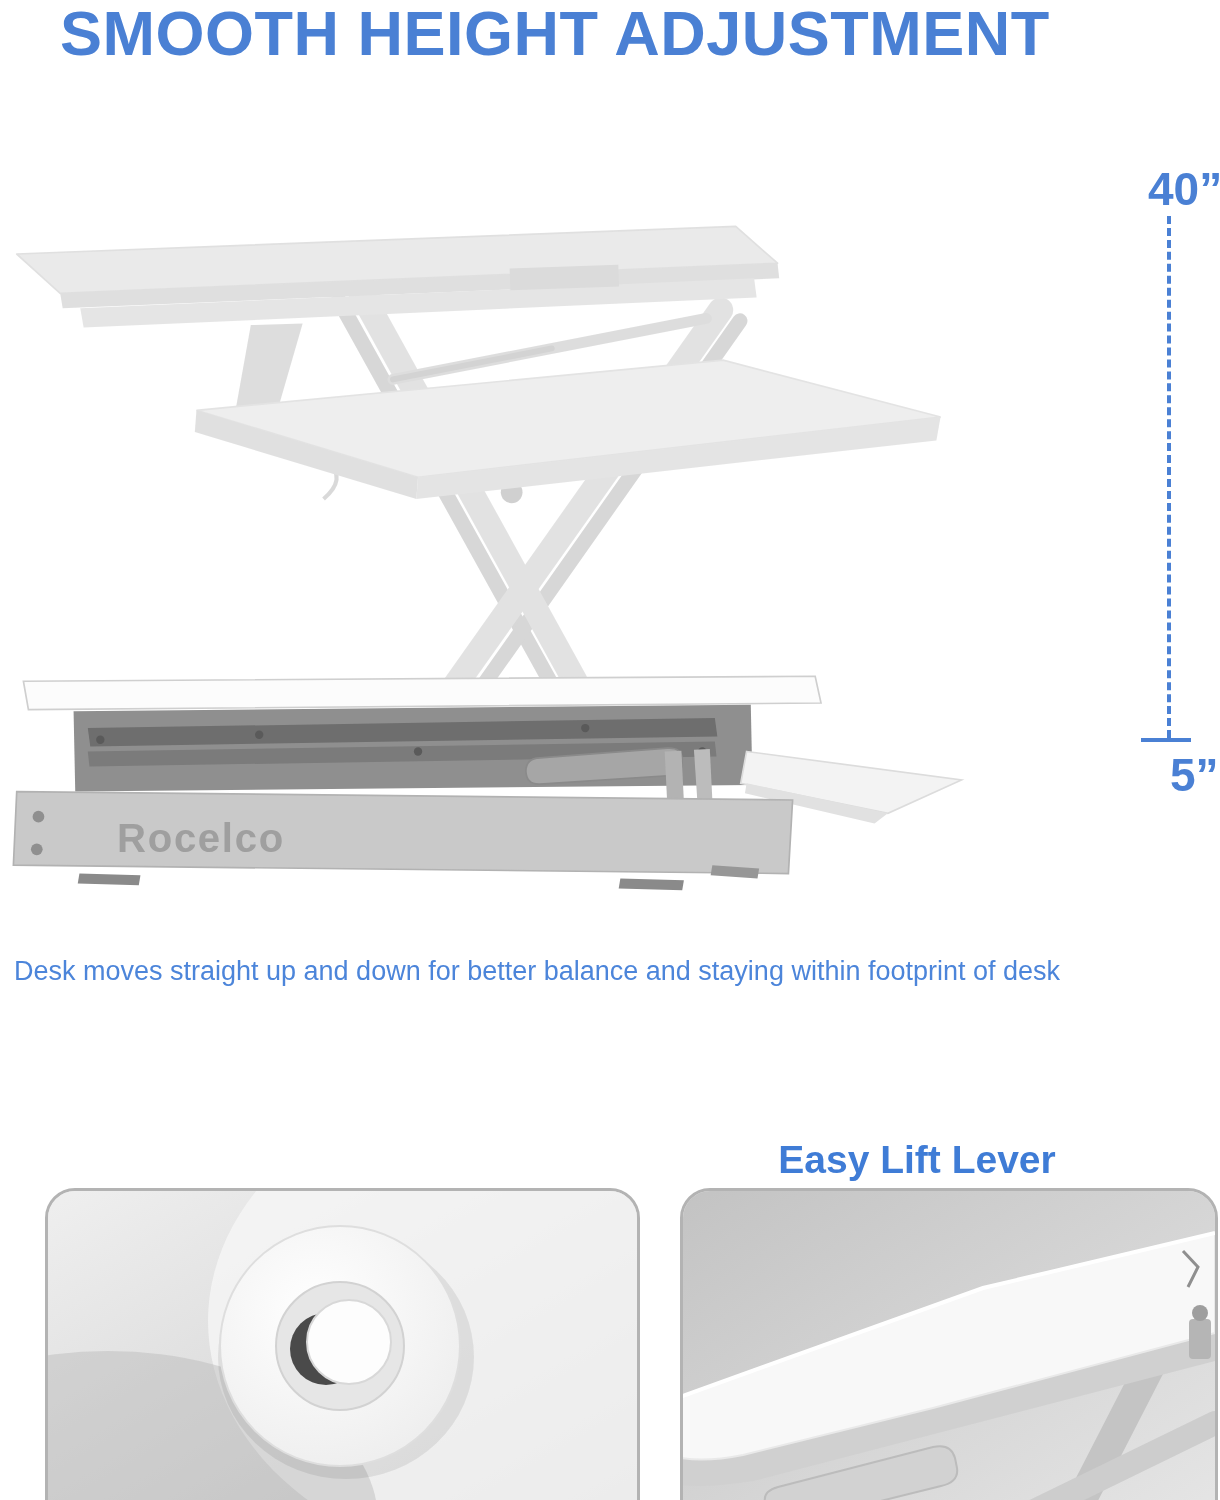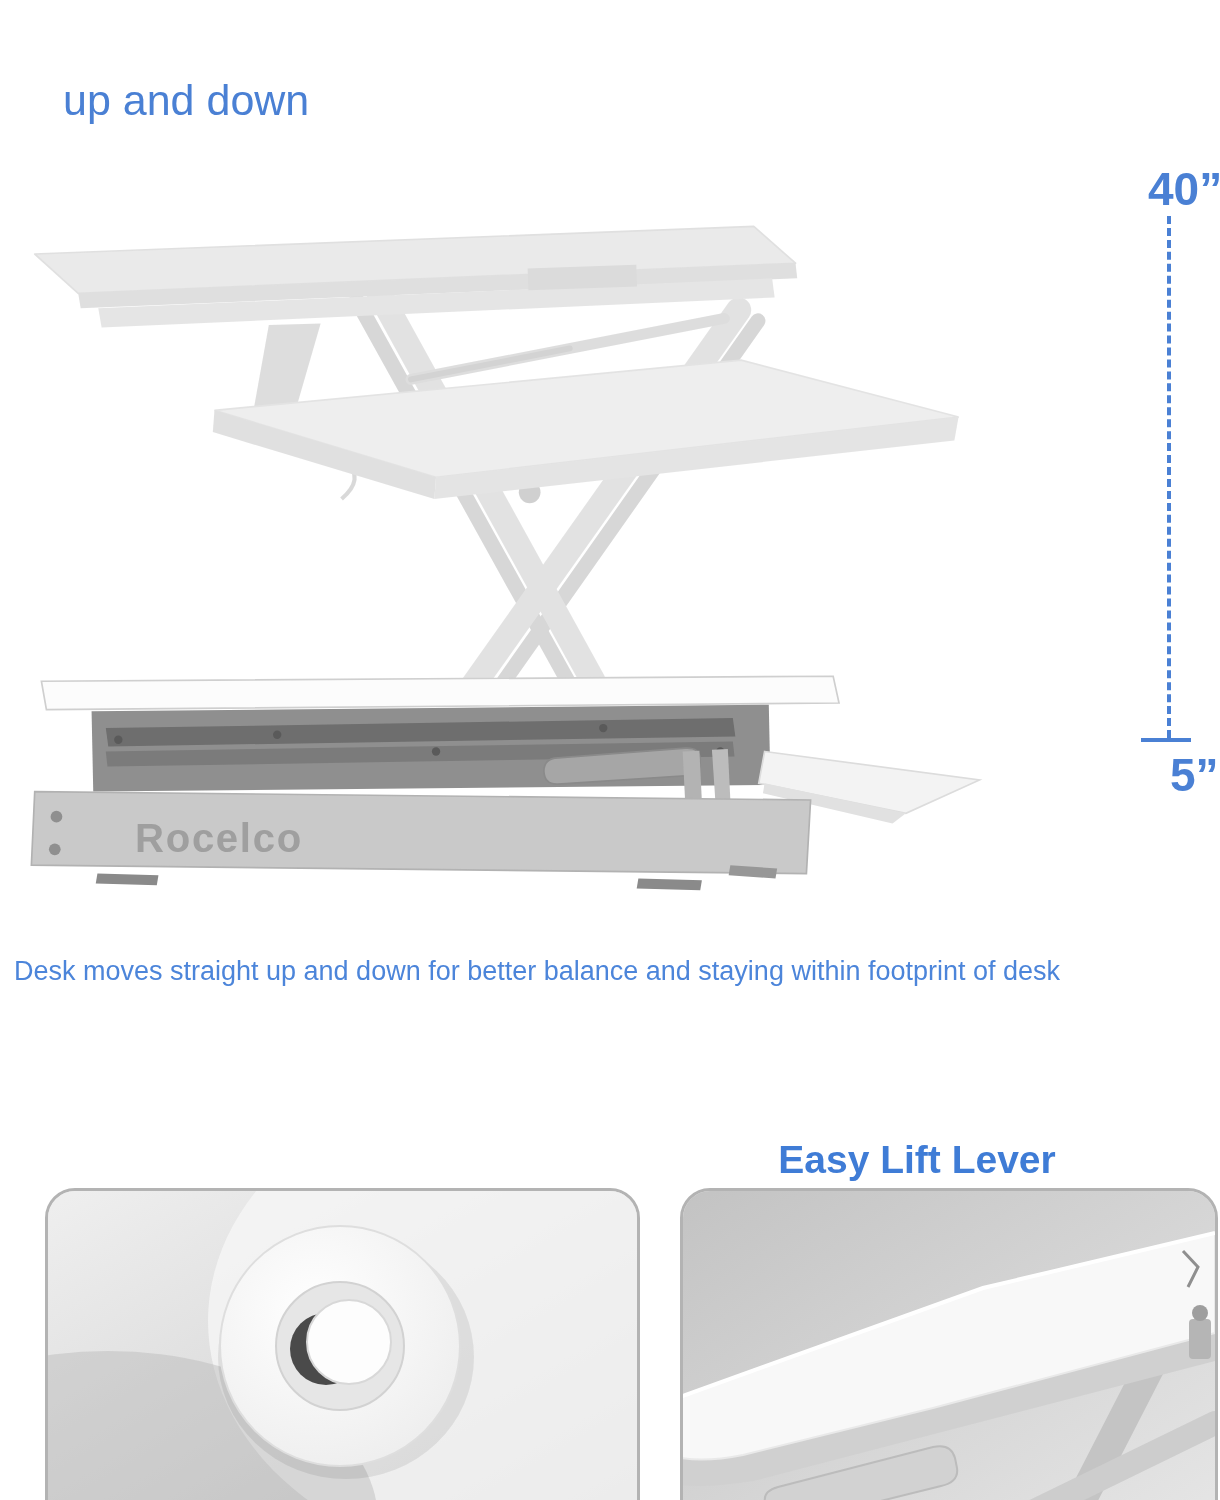--- a/index.html
+++ b/index.html
@@ -14,21 +14,21 @@
   .title {
     position: absolute; left: 60px; top: 2px;
     font-size: 63px; font-weight: 700; line-height: 1;
     color: #4a80d4; letter-spacing: 0.5px; white-space: nowrap;
   }
   .subtitle {
     position: absolute; left: 63px; top: 76px;
     font-size: 43px; font-weight: 400; color: #4a80d4;
   }
 
-  .hero { position: absolute; left: 18px; top: 150px; width: 1020px; height: 810px; }
+  .hero { position: absolute; left: 0; top: 150px; width: 1020px; height: 810px; }
   .hero svg { display: block; width: 100%; height: 100%; }
 
   .m-top {
     position: absolute; left: 1148px; top: 162px; width: 72px;
     font-size: 46px; font-weight: 700; color: #4a80d4;
   }
   .m-line {
     position: absolute; left: 1167px; top: 216px; height: 522px; width: 0;
     border-left: 4px dashed #4a80d4;
   }
@@ -58,21 +58,21 @@
   }
   .photo.left  { left: 45px;  width: 595px; }
   .photo.right { left: 680px; width: 538px; }
   .photo svg { display: block; width: 100%; height: 100%; }
 </style>
 </head>
 <body>
 
 <div class="page">
 
-  <div class="subtitle">up and down</div>
+  <h1 class="title">SMOOTH HEIGHT ADJUSTMENT</h1>
 
   <div class="hero">
     <svg viewBox="0 0 1220 810">
 
       <g opacity="0.5">
 
         <line x1="405" y1="100" x2="660" y2="560" stroke="#b0b0b0" stroke-width="18" stroke-linecap="round"></line>
         <line x1="885" y1="125" x2="575" y2="565" stroke="#b0b0b0" stroke-width="18" stroke-linecap="round"></line>
 
         <line x1="432" y1="92" x2="688" y2="556" stroke="#c7c7c7" stroke-width="30" stroke-linecap="round"></line>

